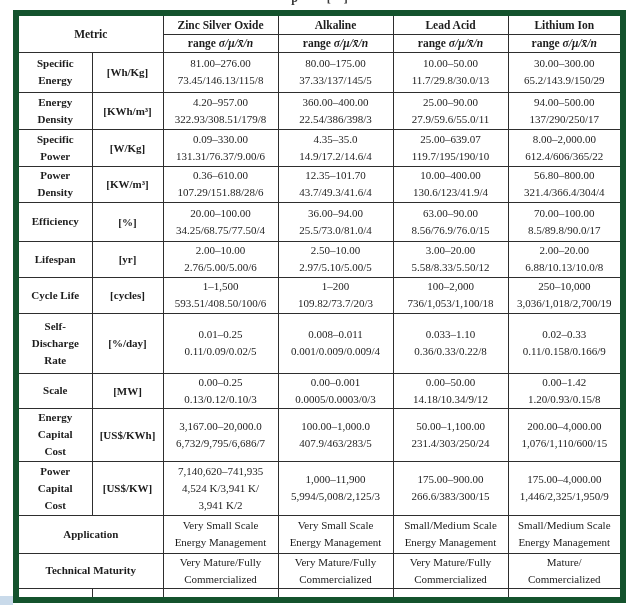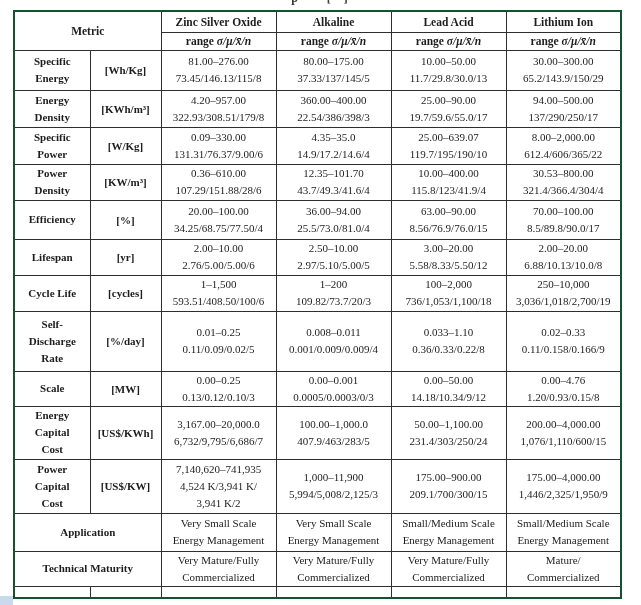--- a/index.html
+++ b/index.html
@@ -14,21 +14,21 @@
     overflow:hidden; text-align:center;
   }
   .caption-clip span {
     display:block; margin-top:-9px; font-size:12px; font-weight:bold;
     color:#3a3a3a; letter-spacing:5px; white-space:pre;
   }
 
   table.tbl {
     position:absolute; left:13px; top:10px;
     border-collapse:collapse; table-layout:fixed; width:607px;
-    border:2px solid #14532d;
+    border:6px solid #14532d;
     font-family:Liberation Serif, serif;
   }
   .tbl th, .tbl td {
     border:1px solid #2e2e2e; padding:0;
     text-align:center; vertical-align:middle;
     font-size:11px; color:#1d1d1d; overflow:hidden;
   }
   .tbl thead th { font-weight:bold; font-size:11.5px; }
   .tbl thead tr.r1 { height:21px; }
   .tbl thead tr.r2 { height:18px; }
@@ -108,21 +108,21 @@
           <td>
             <div class="line">4.20–957.00</div>
             <div class="line">322.93/308.51/179/8</div>
           </td>
           <td>
             <div class="line">360.00–400.00</div>
             <div class="line">22.54/386/398/3</div>
           </td>
           <td>
             <div class="line">25.00–90.00</div>
-            <div class="line">19.7/59.6/55.0/17</div>
+            <div class="line">27.9/59.6/55.0/11</div>
           </td>
           <td>
             <div class="line">94.00–500.00</div>
             <div class="line">137/290/250/17</div>
           </td>
         </tr>
         <tr style="height: 37px;">
           <td class="metric-cell">
             <div class="line">Specific</div>
             <div class="line">Power</div>
@@ -154,24 +154,24 @@
           <td>
             <div class="line">0.36–610.00</div>
             <div class="line">107.29/151.88/28/6</div>
           </td>
           <td>
             <div class="line">12.35–101.70</div>
             <div class="line">43.7/49.3/41.6/4</div>
           </td>
           <td>
             <div class="line">10.00–400.00</div>
-            <div class="line">115.8/123/41.9/4</div>
-          </td>
-          <td>
-            <div class="line">30.53–800.00</div>
+            <div class="line">130.6/123/41.9/4</div>
+          </td>
+          <td>
+            <div class="line">56.80–800.00</div>
             <div class="line">321.4/366.4/304/4</div>
           </td>
         </tr>
         <tr style="height: 39px;">
           <td class="metric-cell">
             <div class="line">Efficiency</div>
           </td>
           <td class="unit-cell">[%]</td>
           <td>
             <div class="line">20.00–100.00</div>
@@ -269,21 +269,21 @@
           </td>
           <td>
             <div class="line">0.00–0.001</div>
             <div class="line">0.0005/0.0003/0/3</div>
           </td>
           <td>
             <div class="line">0.00–50.00</div>
             <div class="line">14.18/10.34/9/12</div>
           </td>
           <td>
-            <div class="line">0.00–4.76</div>
+            <div class="line">0.00–1.42</div>
             <div class="line">1.20/0.93/0.15/8</div>
           </td>
         </tr>
         <tr style="height: 53px;">
           <td class="metric-cell">
             <div class="line">Energy</div>
             <div class="line">Capital</div>
             <div class="line">Cost</div>
           </td>
           <td class="unit-cell">[US$/KWh]</td>
@@ -315,21 +315,21 @@
             <div class="line">7,140,620–741,935</div>
             <div class="line">4,524 K/3,941 K/</div>
             <div class="line">3,941 K/2</div>
           </td>
           <td>
             <div class="line">1,000–11,900</div>
             <div class="line">5,994/5,008/2,125/3</div>
           </td>
           <td>
             <div class="line">175.00–900.00</div>
-            <div class="line">209.1/700/300/15</div>
+            <div class="line">266.6/383/300/15</div>
           </td>
           <td>
             <div class="line">175.00–4,000.00</div>
             <div class="line">1,446/2,325/1,950/9</div>
           </td>
         </tr>
         <tr style="height: 38px;">
           <td class="metric-cell" colspan="2">
             <div class="line">Application</div>
           </td>

